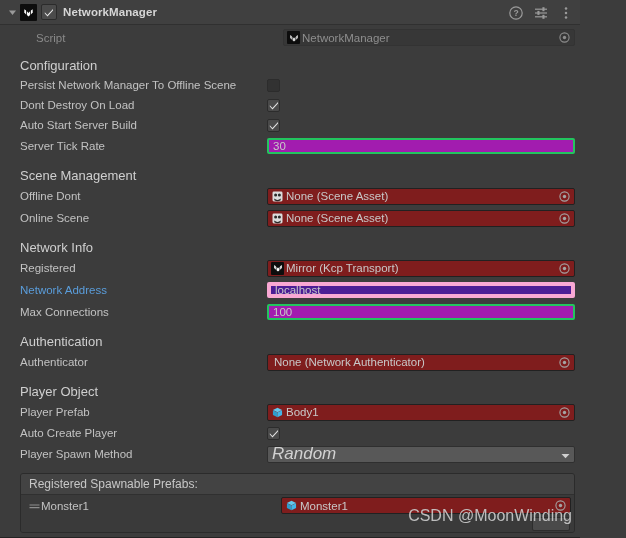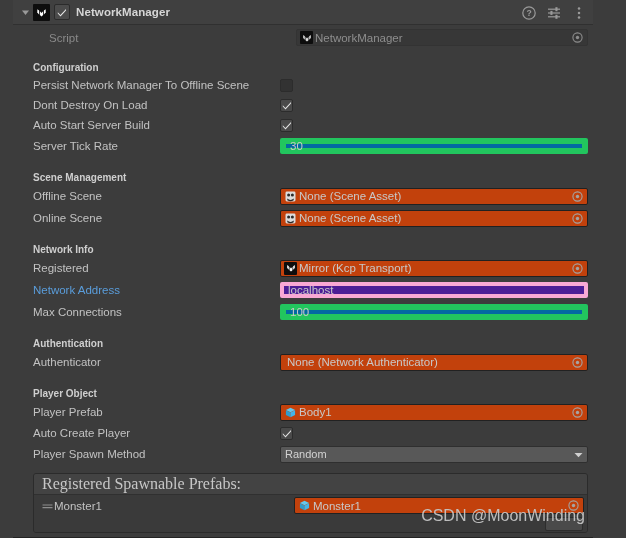--- a/index.html
+++ b/index.html
@@ -4,21 +4,21 @@
 <style>
   html,body{margin:0;padding:0;}
   body{
     width:626px;height:538px;overflow:hidden;
     background:#3c3c3c;
     font-family:"Liberation Sans","DejaVu Sans",sans-serif;
     font-size:11.5px;
     color:#c4c4c4;
     -webkit-font-smoothing:antialiased;
   }
-  .inspector{position:relative;width:580px;height:538px;box-sizing:border-box;border-bottom:1px solid #232323;margin-left:13px;}
+  .inspector{position:relative;width:580px;height:538px;box-sizing:border-box;border-bottom:1px solid #232323;}
 
   
   .comp-header{
     position:relative;height:25px;background:#404040;
     border-bottom:1px solid #303030;
     display:flex;align-items:center;padding:0 6px;box-sizing:border-box;
   }
   .foldout{
     width:12px;height:12px;margin-right:2px;flex:none;
     display:flex;align-items:center;justify-content:center;cursor:pointer;
@@ -52,76 +52,76 @@
     white-space:nowrap;overflow:hidden;
   }
   .label.dim{color:#8a8a8a;}
   .label.highlight{color:#5a9ddb;}
   .field-zone{flex:1;display:flex;align-items:center;height:100%;padding-right:5px;box-sizing:border-box;}
 
   
   .section{
     height:21px;display:flex;align-items:flex-end;padding-left:20px;box-sizing:border-box;
   }
-  .section span{font-weight:bold;color:#cfcfcf;font-size:10px;padding-bottom:2px;}
+  .section span{font-weight:normal;color:#cfcfcf;font-size:13px;padding-bottom:2px;}
   .gap{height:7px;}
 
   
   .checkbox{
     width:13px;height:13px;box-sizing:border-box;
     background:#4a4a4a;border:1px solid #2c2c2c;border-radius:2px;
     display:flex;align-items:center;justify-content:center;cursor:pointer;flex:none;
   }
   .checkbox.off{background:#323232;}
   .checkbox svg{display:block;}
 
   .textfield{
     flex:1;height:16px;box-sizing:border-box;
-    background:#0369a1;border:6px solid #22c55e;border-radius:2px;
+    background:#a21caf;border:2px solid #22c55e;border-radius:2px;
     display:flex;align-items:center;padding:0 4px;
     color:#c8c8c8;font-size:11.5px;cursor:text;
   }
   .textfield.focused{border:4px solid #f9a8d4;background:#4c1d95;}
 
   .objfield{
     flex:1;height:17px;box-sizing:border-box;
-    background:#c2410c;border:1px solid #212121;border-radius:2px;
+    background:#7f1d1d;border:1px solid #212121;border-radius:2px;
     display:flex;align-items:center;padding:0 1px 0 3px;cursor:pointer;position:relative;
   }
   .objfield.disabled{background:#373737;border-color:#333;}
   .objfield .otext{flex:1;color:#c8c8c8;font-size:11.5px;white-space:nowrap;overflow:hidden;padding-left:2px;}
   .objfield.disabled .otext{color:#8e8e8e;}
   .objfield .otext.plain{padding-left:3px;}
   .picker{
     width:15px;height:15px;flex:none;margin-right:1px;
     display:flex;align-items:center;justify-content:center;cursor:pointer;
   }
   .picker svg{display:block;}
 
   .ico{width:13px;height:13px;flex:none;display:flex;align-items:center;justify-content:center;}
   .ico svg{display:block;}
   .ico.mirror{background:#0d0d0d;border-radius:1px;width:13px;height:13px;}
 
   .dropdown{
     flex:1;height:17px;box-sizing:border-box;
     background:#585858;border:1px solid #2f2f2f;border-radius:2px;
     display:flex;align-items:center;padding:0 4px;cursor:pointer;
-    color:#d2d2d2;font-size:11px;
+    color:#d2d2d2;font-size:17px;font-style:italic;
   }
   .dropdown .dd-label{flex:1;white-space:nowrap;overflow:hidden;}
   .dropdown .caret{flex:none;}
 
   
   .listbox{
     margin:8px 5px 0 20px;border:1px solid #2b2b2b;border-radius:3px;
     background:#3a3a3a;overflow:hidden;
   }
   .list-header{
     height:20px;display:flex;align-items:center;padding-left:8px;
-    background:#434343;color:#c7c7c7;font-size:16px;border-bottom:1px solid #303030;font-family:Liberation Serif, serif;
+    background:#434343;color:#c7c7c7;font-size:12px;border-bottom:1px solid #303030;
   }
   .list-row{
     height:21px;display:flex;align-items:center;padding:0 3px 0 6px;background:#3a3a3a;
   }
   .drag-handle{width:14px;flex:none;display:flex;align-items:center;justify-content:center;cursor:grab;}
   .drag-handle svg{display:block;}
   .list-row .item-name{width:240px;flex:none;color:#c2c2c2;font-size:11.5px;white-space:nowrap;overflow:hidden;}
   .list-row .objfield{height:17px;}
   .list-footer{
     height:16px;display:flex;justify-content:flex-end;align-items:center;
@@ -258,21 +258,21 @@
       </div>
     </div>
 
     <div class="gap"></div>
 
     <div class="section">
       <span>Scene Management</span>
     </div>
 
     <div class="row tall">
-      <div class="label">Offline Scene</div>
+      <div class="label">Offline Dont</div>
       <div class="field-zone">
         <div class="objfield">
           <span class="ico">
             <svg width="11" height="11" viewBox="0 0 11 11">
               <rect x="0.5" y="0.5" width="10" height="10" rx="1.4" fill="#dcdcdc"></rect>
               <circle cx="3.6" cy="4.0" r="1.5" fill="#2a2a2a"></circle>
               <circle cx="7.4" cy="4.0" r="1.5" fill="#2a2a2a"></circle>
               <path d="M2.3 7.6 Q5.5 10.2 8.7 7.6 L8.7 9.2 Q5.5 11.2 2.3 9.2 Z" fill="#2a2a2a"></path>
             </svg>
           </span>

